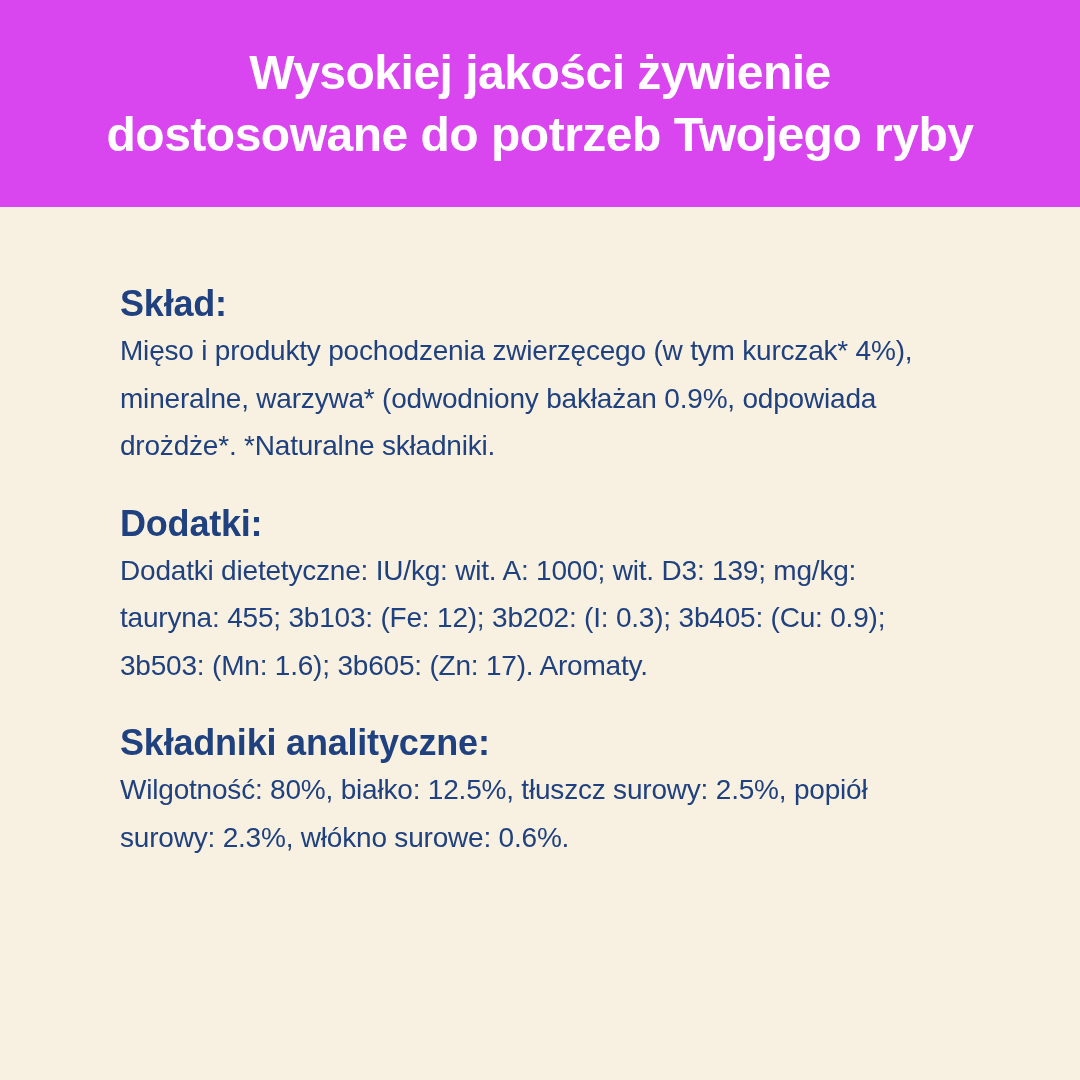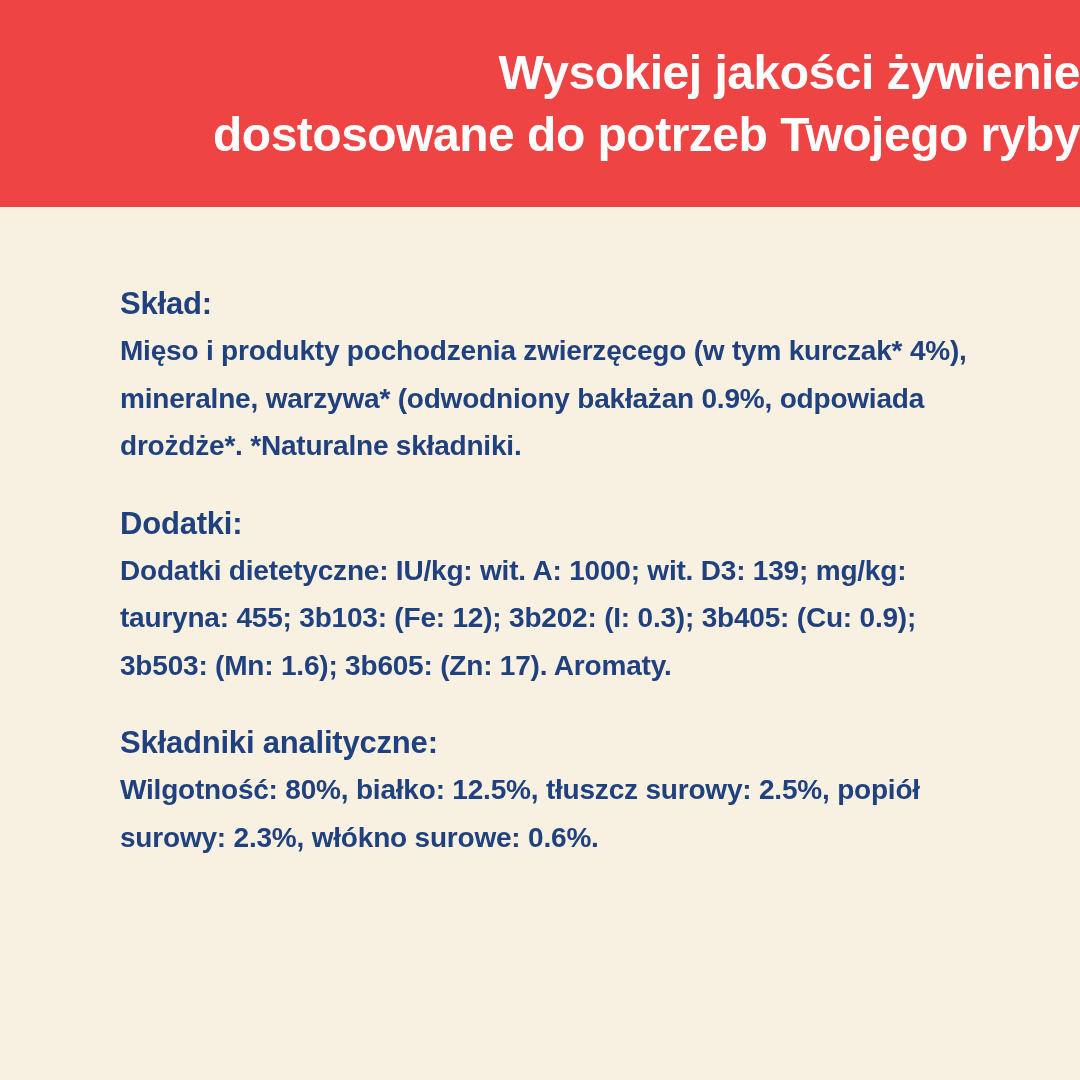--- a/index.html
+++ b/index.html
@@ -10,24 +10,24 @@
     width: 1080px;
     height: 1080px;
     background: #F8F1E1;
     font-family: "Liberation Sans", sans-serif;
     overflow: hidden;
     position: relative;
   }
   .banner {
     width: 1080px;
     height: 207px;
-    background: #ef4444;
+    background: #d946ef;
     display: flex;
     flex-direction: column;
-    align-items: flex-end;
+    align-items: center;
     justify-content: center;
     box-sizing: border-box;
   }
   .banner-line {
     color: #FFFFFF;
     font-size: 48px;
     font-weight: 700;
     line-height: 62px;
     letter-spacing: -0.5px;
     text-align: center;
@@ -38,28 +38,28 @@
     padding: 0 60px 0 120px;
     color: #20417F;
   }
   .section {
     margin-top: 30px;
   }
   .section.first {
     margin-top: 73px;
   }
   .section-heading {
-    font-size: 31px;
+    font-size: 36px;
     font-weight: 700;
     line-height: 47px;
     letter-spacing: -0.2px;
   }
   .section-line {
     font-size: 28px;
-    font-weight: 700;
+    font-weight: 400;
     line-height: 47.5px;
     letter-spacing: -0.2px;
     white-space: nowrap;
   }
 </style>
 </head>
 <body>
 
 <div class="banner">
   <div class="banner-line">Wysokiej jakości żywienie</div>

